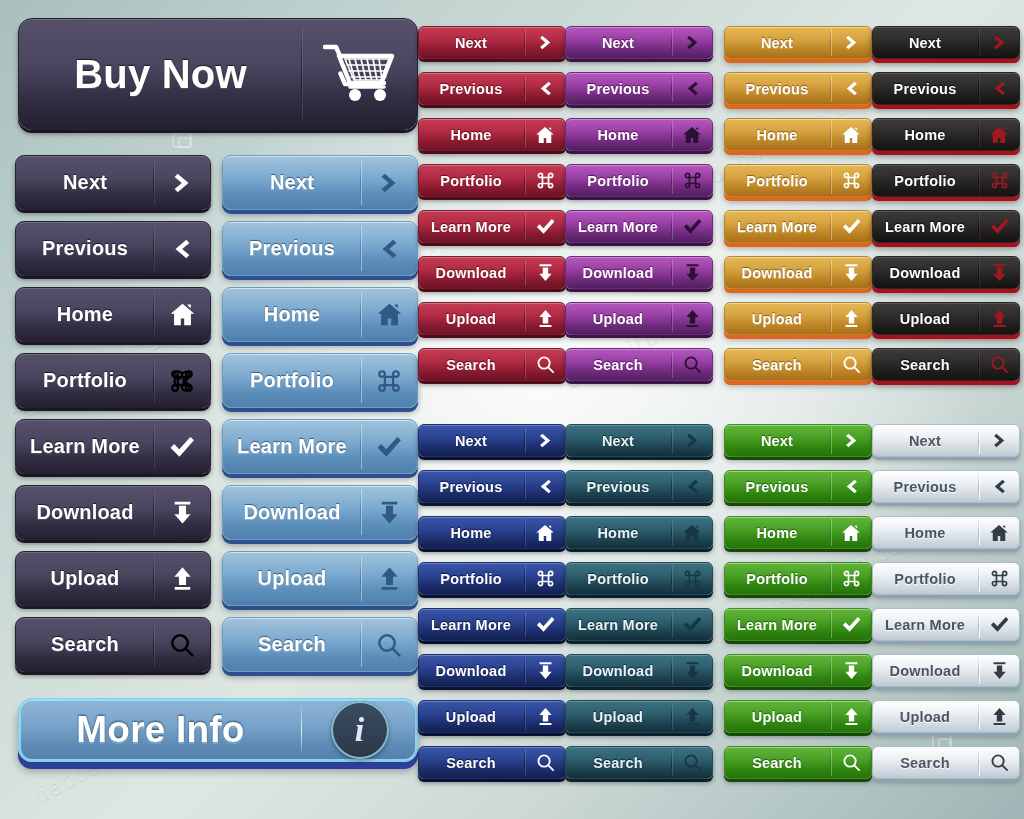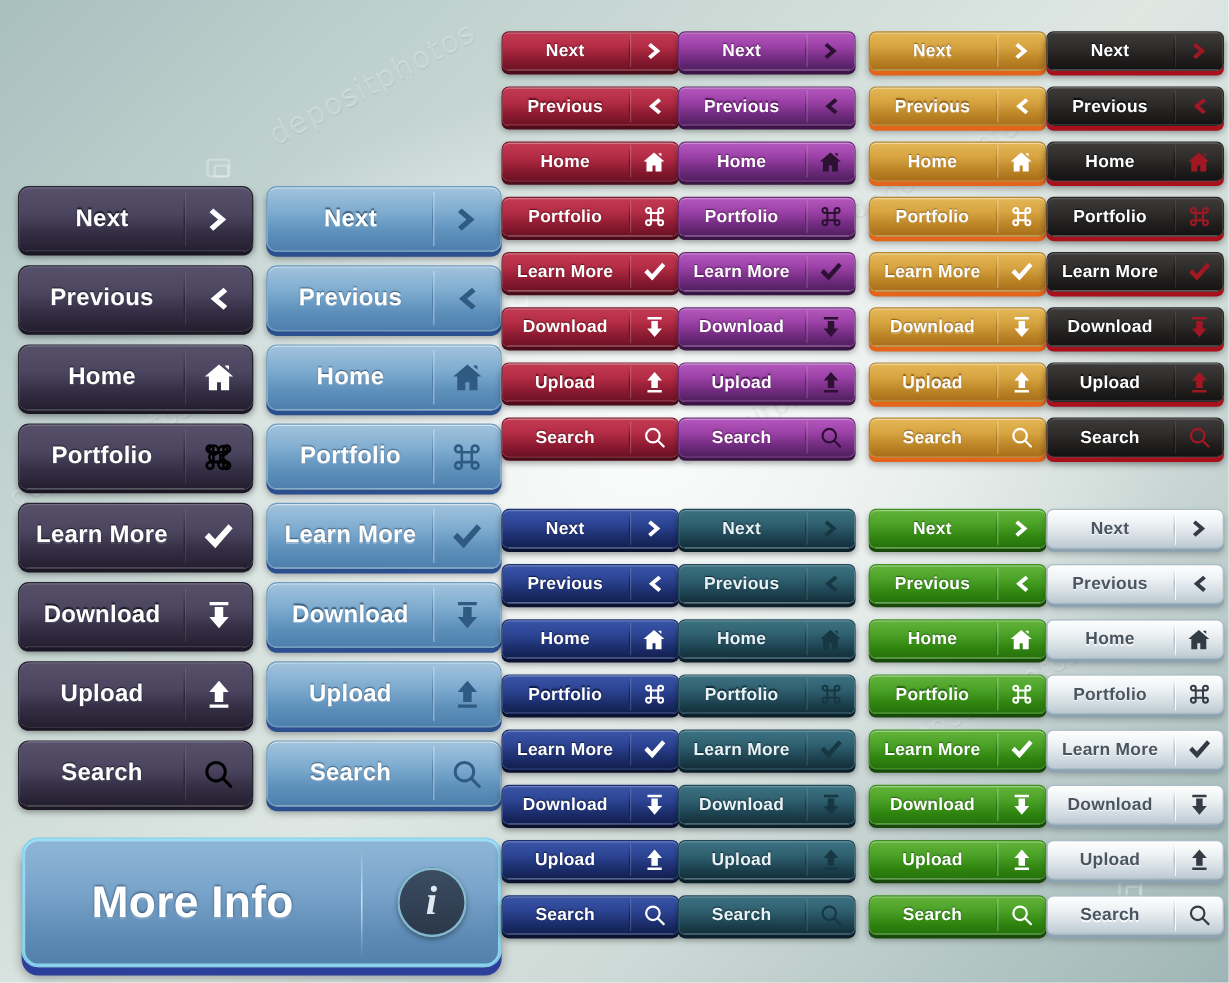--- a/index.html
+++ b/index.html
@@ -78,21 +78,21 @@
     margin-bottom: 11px;
   }
   .md .label { font-size: 20px; }
   .md .icon  { width: 56px; }
 
   
   .hero { width: 400px; height: 112px; border-radius: 14px; }
   .hero .label { font-size: 40px; }
   .hero .icon  { width: 115px; }
 
-  .hero2 { width: 400px; height: 108px; border-radius: 14px; }
+  .hero2 { width: 400px; height: 64px; border-radius: 14px; }
   .hero2 .label { font-size: 37px; }
   .hero2 .icon  { width: 115px; }
 
   
   .divider {
     position: absolute;
     top: 7%;
     height: 86%;
     width: 1px;
   }
@@ -251,20 +251,35 @@
   <div class="wm" style="left:215px; top:55px; transform:rotate(-28deg);">depositphotos</div>
   <div class="wm" style="left:0px;  top:365px; transform:rotate(-28deg); font-size:22px;">depositphotos</div>
   <div class="wm" style="left:556px; top:330px; transform:rotate(-28deg); font-size:22px;">depositphotos</div>
   <div class="wm" style="left:700px; top:125px; transform:rotate(-28deg); font-size:22px;">depositphotos</div>
   <div class="wm" style="left:740px; top:570px; transform:rotate(-28deg); font-size:22px;">depositphotos</div>
   <div class="wm" style="left:25px;  top:745px; transform:rotate(-28deg); font-size:22px;">depositphotos</div>
   <div class="wm-ico" style="left:172px; top:132px;"></div>
   <div class="wm-ico" style="left:420px; top:240px;"></div>
   <div class="wm-ico" style="left:932px; top:733px;"></div>
 
+  <div class="btn hero t-purple" style="position:absolute; left:18px; top:18px;">
+    <div class="label">Buy Now</div>
+    <div class="divider" style="right:115px;"></div>
+    <div class="icon">
+      <svg class="cart" viewBox="0 0 74 62" aria-hidden="true">
+        <path d="M2 4 h11 l4 9 h52 l-11 28 h-36 l-4.6 -10.5 M16 13 l11 27 h34" fill="none" stroke="#fff" stroke-width="4.4" stroke-linecap="round" stroke-linejoin="round"></path>
+        <path d="M22 16 h44 l-8 21 h-27 z" fill="none" stroke="#fff" stroke-width="1.6"></path>
+        <path d="M26 16 l6 21 M32 16 l5.5 21 M38 16 l5 21 M44 16 l4.5 21 M50 16 l4 21 M56 16 l3 21
+                 M23.5 22 h42.5 M25.5 28 h39 M27.5 34 h36" stroke="#fff" stroke-width="1.7" fill="none"></path>
+        <path d="M27 44 h34" stroke="#fff" stroke-width="3.6" stroke-linecap="round"></path>
+        <circle cx="32" cy="52" r="6" fill="#fff"></circle>
+        <circle cx="57" cy="52" r="6" fill="#fff"></circle>
+      </svg>
+    </div>
+  </div>
 
   <div class="col" style="left:15px; top:155px;">
     <div class="btn md t-purple">
       <div class="label">Next</div>
       <div class="divider" style="right:56px;"></div>
       <div class="icon">
           <svg width="26" height="26" viewBox="0 0 24 24">
             <path d="M8 3.5 L18 12 L8 20.5 L5.2 17.6 L11.8 12 L5.2 6.4 Z"></path>
           </svg>
         </div>

